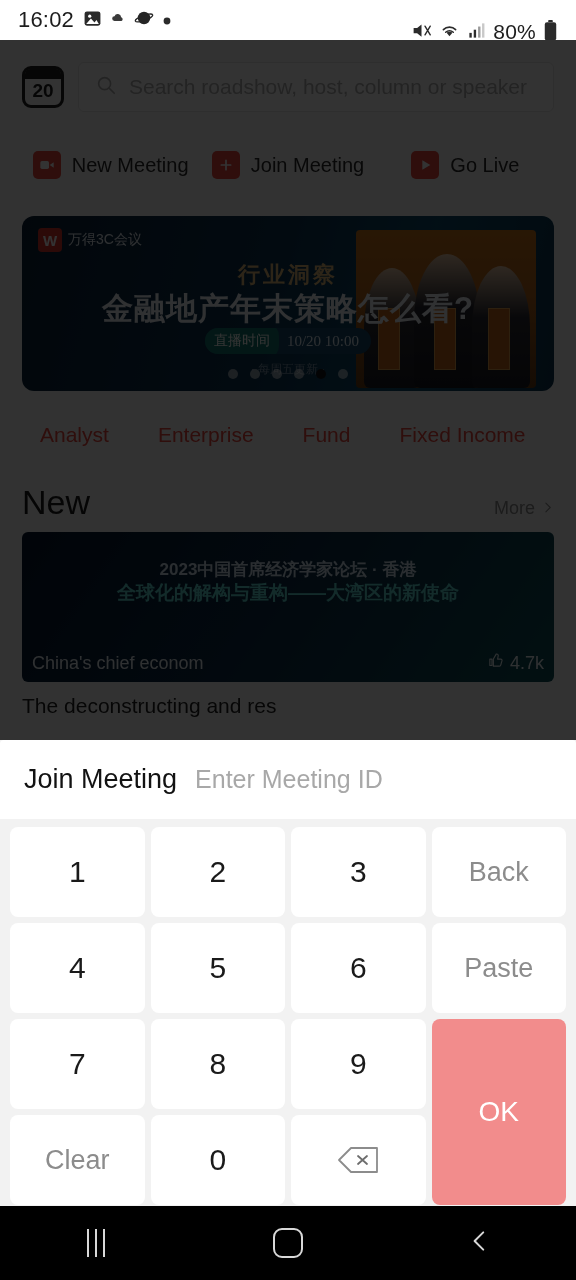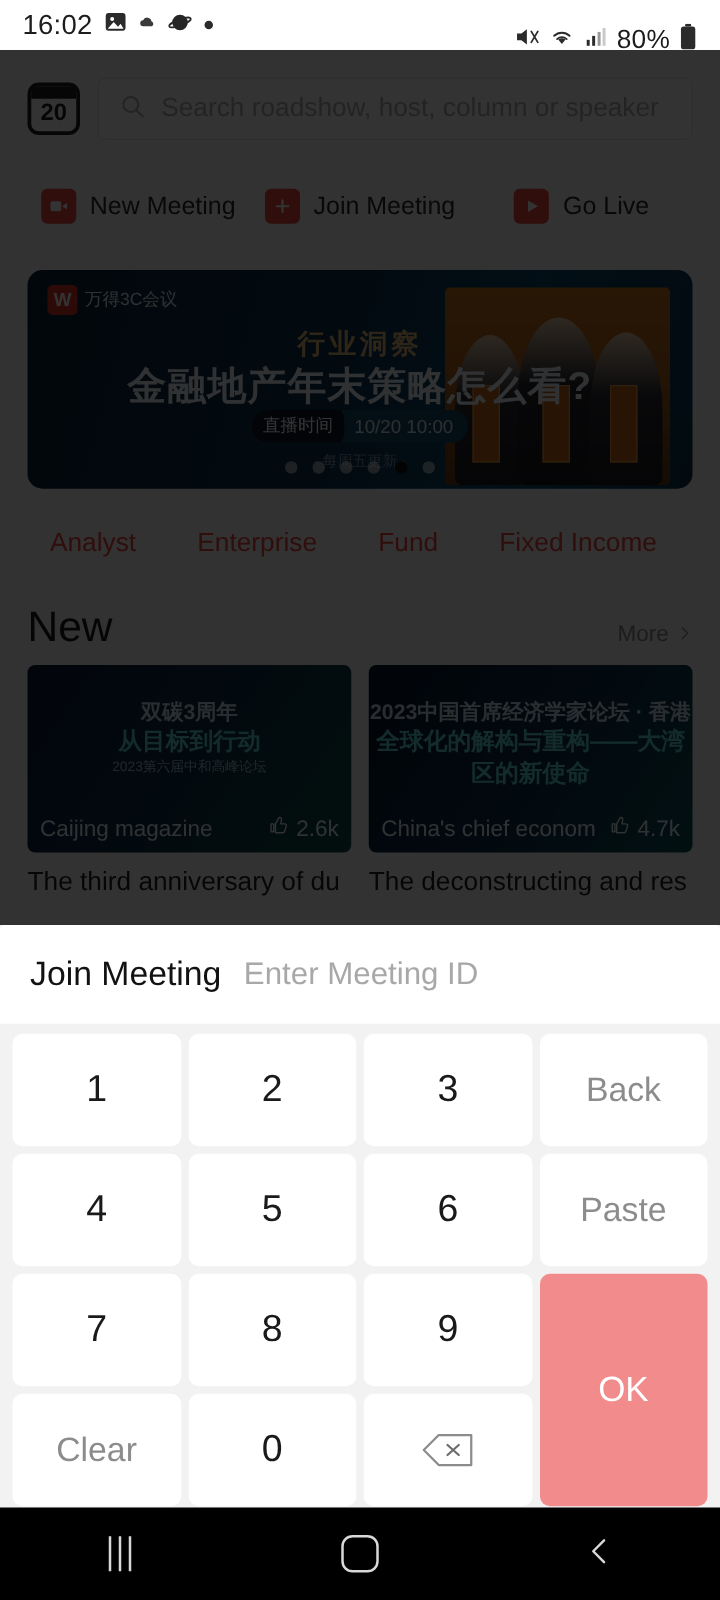--- a/index.html
+++ b/index.html
@@ -69,23 +69,23 @@
   .bn-logo .w { width: 24px; height: 24px; border-radius: 4px; background: #d9342b; color:#fff;
      font-size: 15px; font-weight: 700; display:flex; align-items:center; justify-content:center; }
   .bn-logo .t { font-size: 14px; color: #e6eef6; }
   .bn-sub { position: absolute; top: 44px; left: 0; right: 0; text-align: center;
      font-size: 22px; font-weight: 700; color: #e2b977; letter-spacing: 3px; }
   .bn-title { position: absolute; top: 72px; left: 0; right: 0; text-align: center;
      font-size: 31px; font-weight: 700; color: #eef4fa; letter-spacing: 1px; }
   .bn-pill { position: absolute; top: 112px; left: 50%; transform: translateX(-50%);
      display: flex; align-items: center; height: 26px; border-radius: 13px; overflow: hidden;
      background: #15496b; }
-  .bn-pill .l { background: #0f172a; color: #fff; font-size: 14px; padding: 0 9px; height: 36px;
+  .bn-pill .l { background: #0f766e; color: #fff; font-size: 14px; padding: 0 9px; height: 36px;
      display: flex; align-items: center; border-radius: 13px; }
-  .bn-pill .r { color: #dbe8f2; font-size: 15px; padding: 0 12px 0 8px; }
+  .bn-pill .r { color: #dbe8f2; font-size: 15px; padding: 0 12px 0 8px; font-family: Liberation Serif, serif; }
   .bn-note { position: absolute; top: 145px; left: 0; right: 0; text-align: center;
      font-size: 12px; color: #7d93a8; }
   .bn-photo { position: absolute; right: 18px; top: 14px; width: 180px; height: 158px;
      border-radius: 4px; overflow: hidden;
      background: linear-gradient(180deg,#c8731c 0%,#b5651a 40%,#6a3c13 100%); }
   .bn-photo .p { position: absolute; bottom: 0; border-radius: 50% 50% 6px 6px;
      background: linear-gradient(180deg,#e9c7a6 0%,#2b2b33 42%,#1b1b22 100%); }
   .bn-photo .p1 { left: 8px;  width: 56px; height: 120px; }
   .bn-photo .p2 { left: 58px; width: 66px; height: 134px;
      background: linear-gradient(180deg,#e9c7a6 0%,#26262e 40%,#17171d 100%); }
@@ -306,39 +306,20 @@
         <span>
           <svg width="13" height="13" viewBox="0 0 24 24">
               <path d="M9 4l8 8-8 8" stroke="#8a8a8a" stroke-width="2" fill="none" stroke-linecap="round" stroke-linejoin="round"></path>
             </svg>
         </span>
       </span>
     </div>
 
     <div class="cards">
       <div class="card">
-        <div class="thumb t1">
-          <div class="th-head">双碳3周年</div>
-          <div class="th-head2">从目标到行动</div>
-          <div class="th-small">2023第六届中和高峰论坛</div>
-          <div class="th-foot">
-            <span class="name">Caijing magazine</span>
-            <span class="likes">
-              <span>
-                <svg width="17" height="17" viewBox="0 0 24 24">
-                    <path d="M7 10v9H4v-9zM9 10l4-7a2 2 0 012.8 2.4L15 10h4.5a1.8 1.8 0 011.7 2.3l-1.8 6A2 2 0 0117.5 20H9z" fill="none" stroke="#eaf2f8" stroke-width="1.6" stroke-linejoin="round"></path>
-                  </svg>
-              </span>
-              <span>2.6k</span>
-            </span>
-          </div>
-        </div>
-        <div class="card-title">The third anniversary of du</div>
-      </div>
-      <div class="card">
         <div class="thumb t2">
           <div class="th-head">2023中国首席经济学家论坛 · 香港</div>
           <div class="th-head2">全球化的解构与重构——大湾区的新使命</div>
           <div class="th-small"></div>
           <div class="th-foot">
             <span class="name">China's chief econom</span>
             <span class="likes">
               <span>
                 <svg width="17" height="17" viewBox="0 0 24 24">
                     <path d="M7 10v9H4v-9zM9 10l4-7a2 2 0 012.8 2.4L15 10h4.5a1.8 1.8 0 011.7 2.3l-1.8 6A2 2 0 0117.5 20H9z" fill="none" stroke="#eaf2f8" stroke-width="1.6" stroke-linejoin="round"></path>

